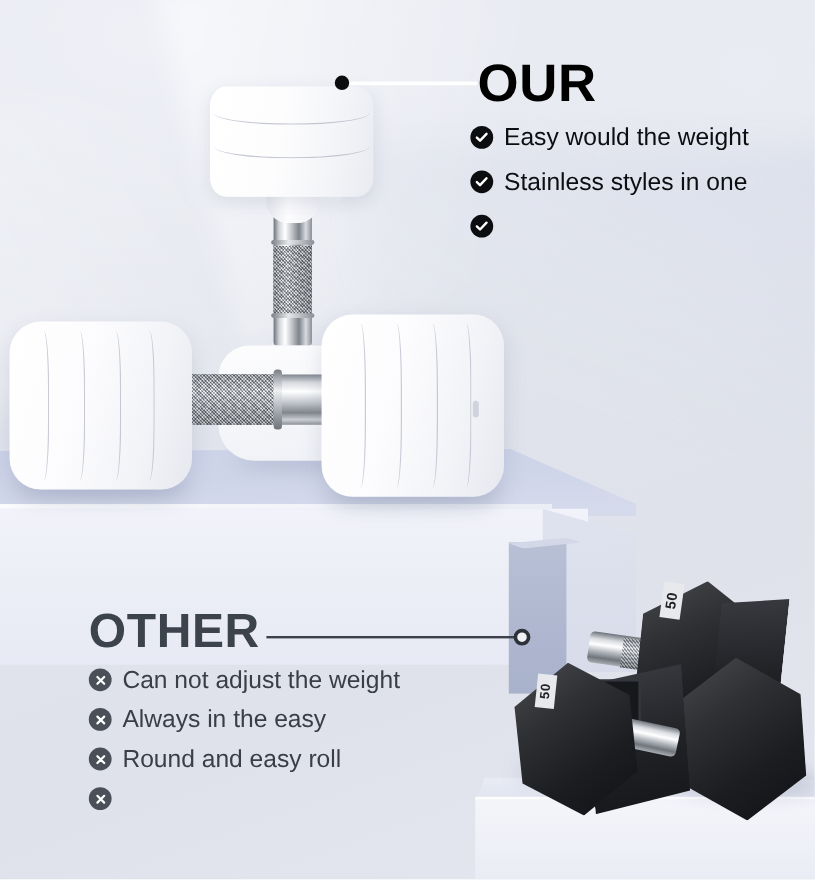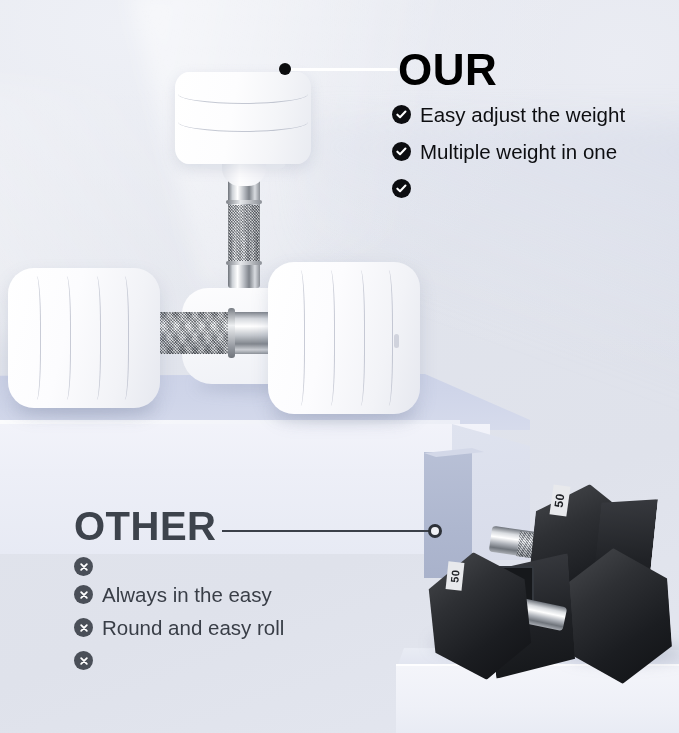--- a/index.html
+++ b/index.html
@@ -301,49 +301,50 @@
 
   <div class="panel-our">
     <div class="h-our">OUR</div>
     <ul class="feat">
       <li>
         <span class="ico check">
           <svg width="11" height="11" viewBox="0 0 12 12">
               <path d="M1.5 6.2 L4.4 9 L10.3 2.8" fill="none" stroke="#fff" stroke-width="2.2" stroke-linecap="round" stroke-linejoin="round"></path>
             </svg>
         </span>
-        <span class="txt">Easy adjust the weight</span>
+        <span class="txt">Easy would the weight</span>
       </li>
       <li>
         <span class="ico check">
           <svg width="11" height="11" viewBox="0 0 12 12">
               <path d="M1.5 6.2 L4.4 9 L10.3 2.8" fill="none" stroke="#fff" stroke-width="2.2" stroke-linecap="round" stroke-linejoin="round"></path>
             </svg>
         </span>
-        <span class="txt">Multiple weight in one</span>
+        <span class="txt">Stainless styles in one</span>
       </li>
       <li>
         <span class="ico check">
           <svg width="11" height="11" viewBox="0 0 12 12">
               <path d="M1.5 6.2 L4.4 9 L10.3 2.8" fill="none" stroke="#fff" stroke-width="2.2" stroke-linecap="round" stroke-linejoin="round"></path>
             </svg>
         </span>
       </li>
     </ul>
   </div>
 
   <div class="panel-other">
     <div class="h-other">OTHER</div>
     <ul class="feat">
       <li>
         <span class="ico cross">
           <svg width="10" height="10" viewBox="0 0 12 12">
               <path d="M2.6 2.6 L9.4 9.4 M9.4 2.6 L2.6 9.4" stroke="#fff" stroke-width="2.2" stroke-linecap="round"></path>
             </svg>
         </span>
+        <span class="txt">Can not adjust the weight</span>
       </li>
       <li>
         <span class="ico cross">
           <svg width="10" height="10" viewBox="0 0 12 12">
               <path d="M2.6 2.6 L9.4 9.4 M9.4 2.6 L2.6 9.4" stroke="#fff" stroke-width="2.2" stroke-linecap="round"></path>
             </svg>
         </span>
         <span class="txt">Always in the easy</span>
       </li>
       <li>

